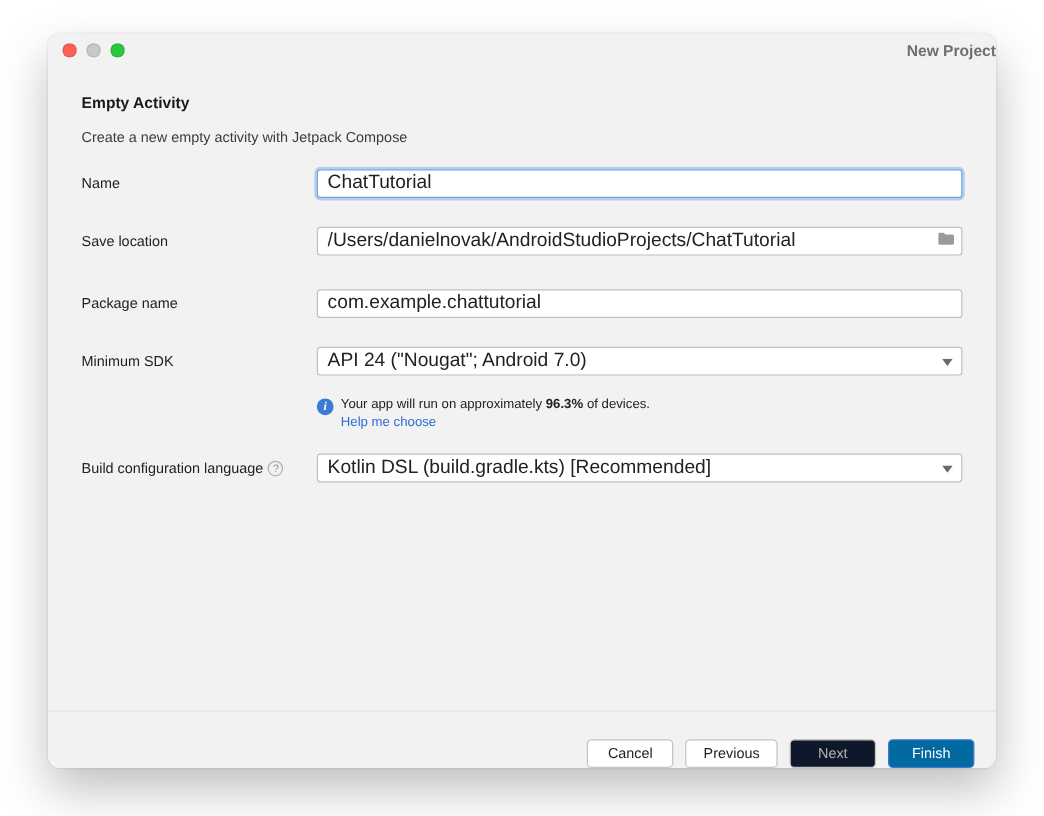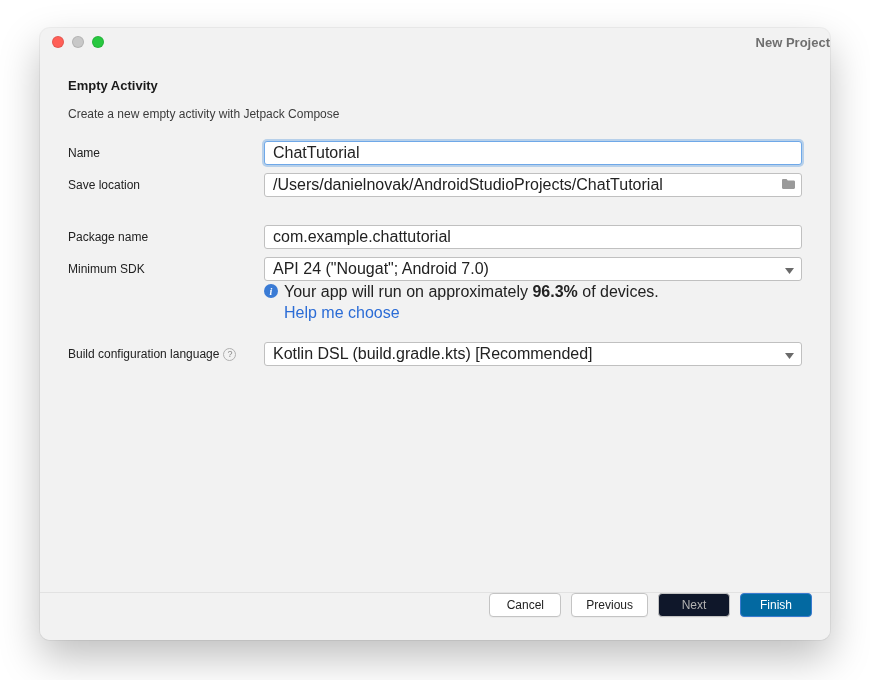--- a/index.html
+++ b/index.html
@@ -60,21 +60,21 @@
     margin-bottom: 14px;
   }
   .subtext {
     font-size: 12px;
     color: #3c3c3c;
     margin-bottom: 20px;
   }
   .form-row {
     display: flex;
     align-items: center;
-    margin-bottom: 8px;
+    margin-bottom: 24px;
   }
   .form-row.tall { margin-bottom: 28px; }
   .label-col {
     width: 196px;
     font-size: 12px;
     color: #222;
     display: flex;
     align-items: center;
     gap: 4px;
   }
@@ -135,39 +135,39 @@
     font-size: 10px;
     font-weight: 700;
     display: flex;
     align-items: center;
     justify-content: center;
     flex-shrink: 0;
     margin-top: 1px;
     font-style: italic;
     font-family: Georgia, serif;
   }
-  .hint-text { font-size: 16px; color: #222; }
+  .hint-text { font-size: 11px; color: #222; }
   .hint-text a { color: #2b6cd6; text-decoration: none; display: inline-block; margin-top: 3px; }
   .help-icon {
     width: 13px; height: 13px;
     border: 1px solid #b0b0b0;
     border-radius: 50%;
     color: #8a8a8a;
     font-size: 9px;
     display: inline-flex;
     align-items: center;
     justify-content: center;
   }
   .footer {
     height: 48px;
     border-top: 1px solid #e2e2e2;
     background: #f2f2f2;
     display: flex;
     justify-content: flex-end;
-    align-items: flex-start;
+    align-items: flex-end;
     gap: 10px;
     padding: 0 18px;
     flex-shrink: 0;
   }
   .btn {
     height: 24px;
     min-width: 72px;
     padding: 0 14px;
     font-size: 12px;
     border-radius: 4px;

